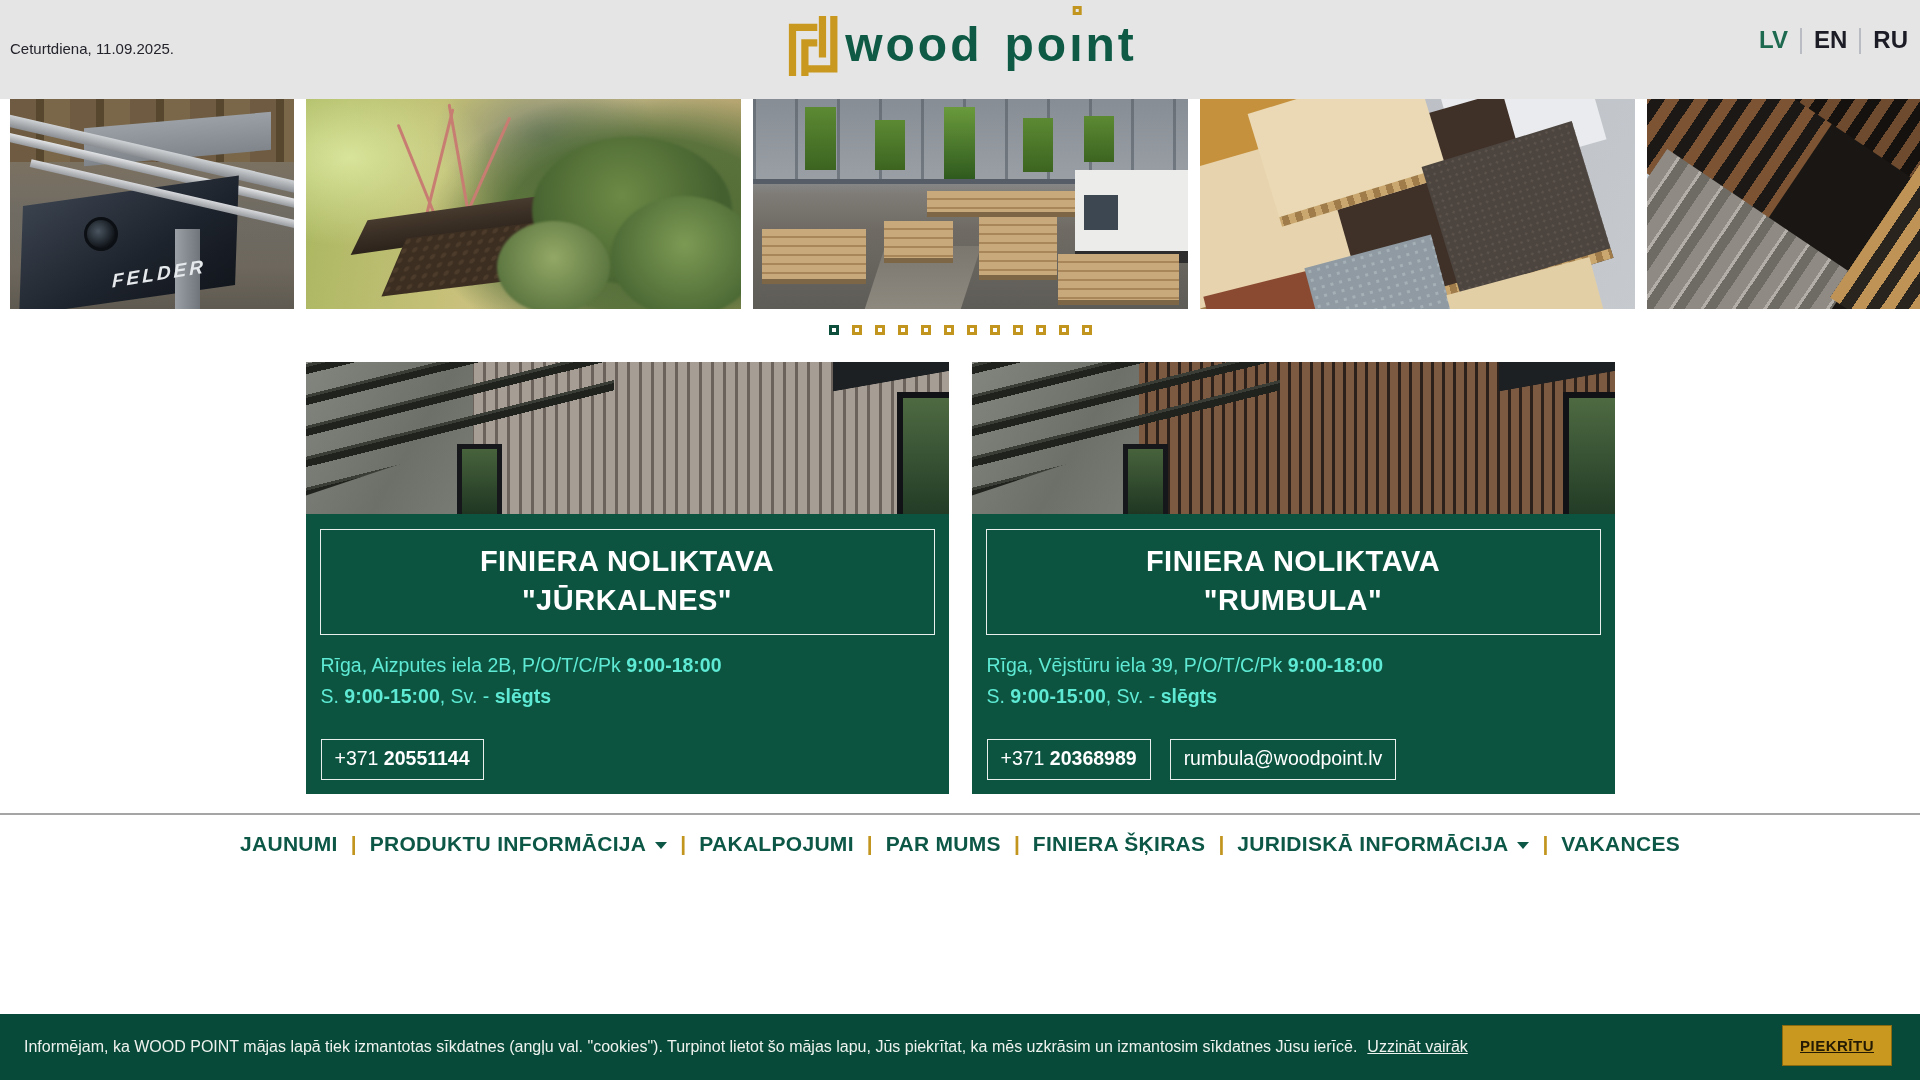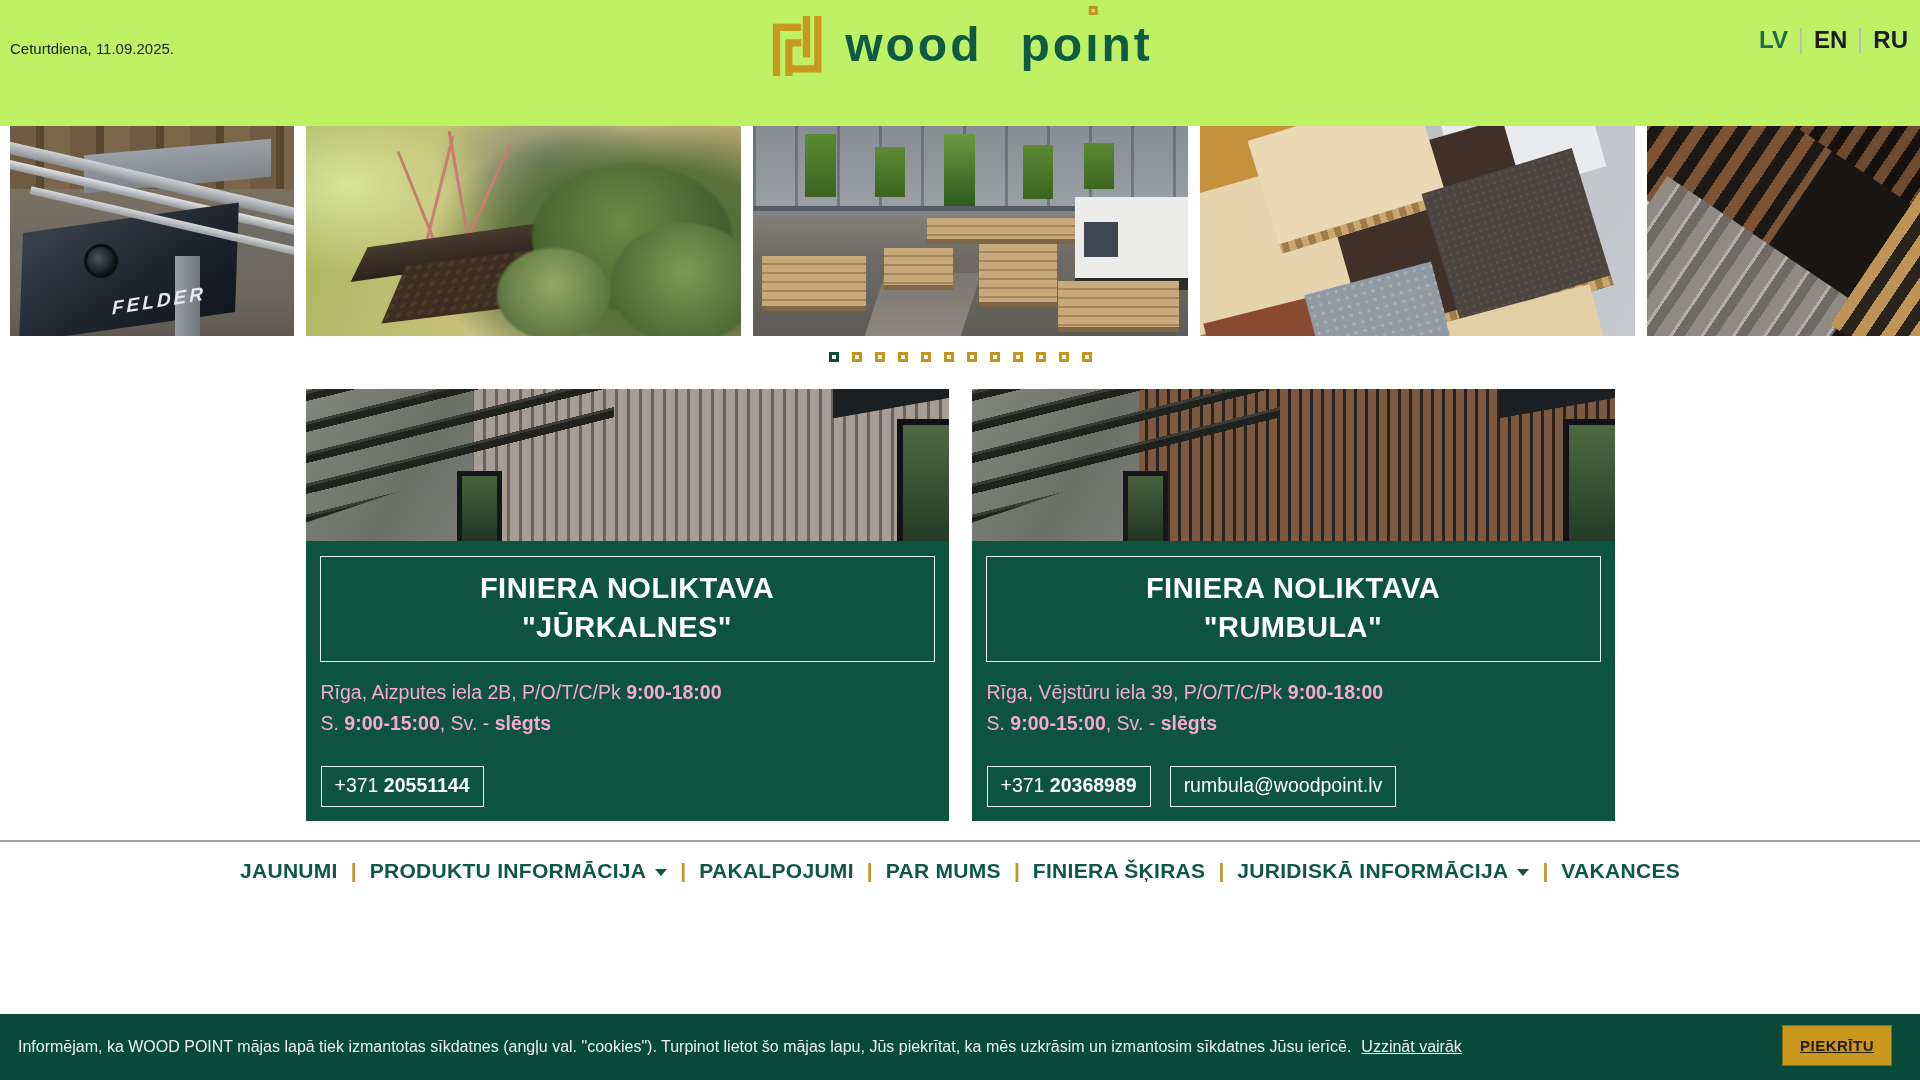--- a/index.html
+++ b/index.html
@@ -1,23 +1,23 @@
 <!DOCTYPE html>
 <html><head>
 <meta charset="utf-8">
 <style>
   *{box-sizing:border-box;margin:0;padding:0}
   html,body{width:1920px;height:1080px;overflow:hidden;background:#fff;
     font-family:"Liberation Sans","DejaVu Sans",sans-serif}
 
   
-  .header{position:relative;height:126px;background:#bef264}
+  .header{position:relative;height:99px;background:#e5e5e5}
   .date{position:absolute;left:10px;top:40px;font-size:15px;color:#23232c}
   .brand{position:absolute;left:50%;top:14px;transform:translateX(-50%);
-    display:flex;align-items:center;gap:16px;cursor:pointer}
+    display:flex;align-items:center;cursor:pointer}
   .brand-mark{width:62px;height:62px}
   .brand-word{font-size:48px;font-weight:bold;color:#0e5a45;letter-spacing:3px;line-height:62px}
   .brand-word2{margin-left:22px;position:relative}
   .i-dotless{position:relative;display:inline-block}
   .i-square{position:absolute;left:50%;transform:translateX(-50%);top:-8px;
     width:9px;height:9px;border:3px solid #c2951f}
   .langs{position:absolute;right:12px;top:26px;display:flex;align-items:flex-end;
     font-size:24px;font-weight:bold}
   .lang{color:#1c1c26;text-decoration:none;cursor:pointer}
   .lang.active{color:#1d6a50}
@@ -117,38 +117,38 @@
     background:repeating-linear-gradient(-14deg,#20231d 0 7px,#3a3d35 7px 10px,rgba(0,0,0,0) 10px 30px);
     clip-path:polygon(0 0,100% 0,100% 20%,0 88%)}
   .beam-right{right:0;top:0;width:18%;height:34%;background:linear-gradient(170deg,#1d2023 40%,rgba(0,0,0,0) 41%)}
   .win-left{left:23.5%;bottom:0;width:7%;height:46%;border:5px solid #15171a;border-bottom:none;
     background:linear-gradient(180deg,#47633c,#1f3622)}
   .win-right{right:0;bottom:0;width:8%;height:80%;border-left:6px solid #101215;border-top:6px solid #101215;
     background:linear-gradient(180deg,#4e6a42,#223c26)}
   .store-body{background:#0d5440;color:#fff;padding:15px 14px 14px}
   .store-title{border:1px solid #e9efec;text-align:center;padding:12px 8px 14px;
     font-size:29px;font-weight:bold;line-height:1.35;letter-spacing:.5px}
-  .store-hours{margin:15px 1px 0;font-size:19.5px;line-height:1.58;color:#f9a8d4}
+  .store-hours{margin:15px 1px 0;font-size:19.5px;line-height:1.58;color:#5eead4}
   .store-contacts{display:flex;gap:19px;margin:27px 1px 0}
   .contact-btn{border:1px solid #e9efec;padding:7px 13px 9px;font-size:19.5px;color:#fff;
     text-decoration:none;cursor:pointer;white-space:nowrap}
 
   
   .divider{margin-top:19px;border-top:2px solid #a5a5a5}
   .nav{display:flex;justify-content:center;align-items:center;margin-top:17px}
   .nav-item{color:#0d5747;font-size:21px;font-weight:bold;text-decoration:none;cursor:pointer;
     display:inline-flex;align-items:center;letter-spacing:.3px}
   .nav-sep{color:#c2951f;font-size:21px;font-weight:bold;margin:0 13px}
   .caret{width:0;height:0;border-left:6px solid transparent;border-right:6px solid transparent;
     border-top:7px solid #0d5747;margin-left:9px;margin-top:3px;display:inline-block}
 
   
   .cookie{position:absolute;left:0;bottom:0;width:100%;height:66px;background:#084a39;
     display:flex;align-items:center;color:#eef2ee}
-  .cookie-text{margin-left:18px;font-size:16px}
+  .cookie-text{margin-left:24px;font-size:16px}
   .cookie-link{color:#eef2ee;text-decoration:underline;cursor:pointer;margin-left:10px;font-size:16px}
   .cookie-accept{position:absolute;right:28px;top:11px;background:#c9991f;border:1px solid #8a6a10;
     color:#241a03;font-size:15px;font-weight:bold;text-decoration:underline;
     padding:11px 17px;cursor:pointer;font-family:"Liberation Sans",sans-serif;letter-spacing:.5px}
 </style>
 </head>
 <body>
 
 <div class="header">
   <div class="date">Ceturtdiena, 11.09.2025.</div>

